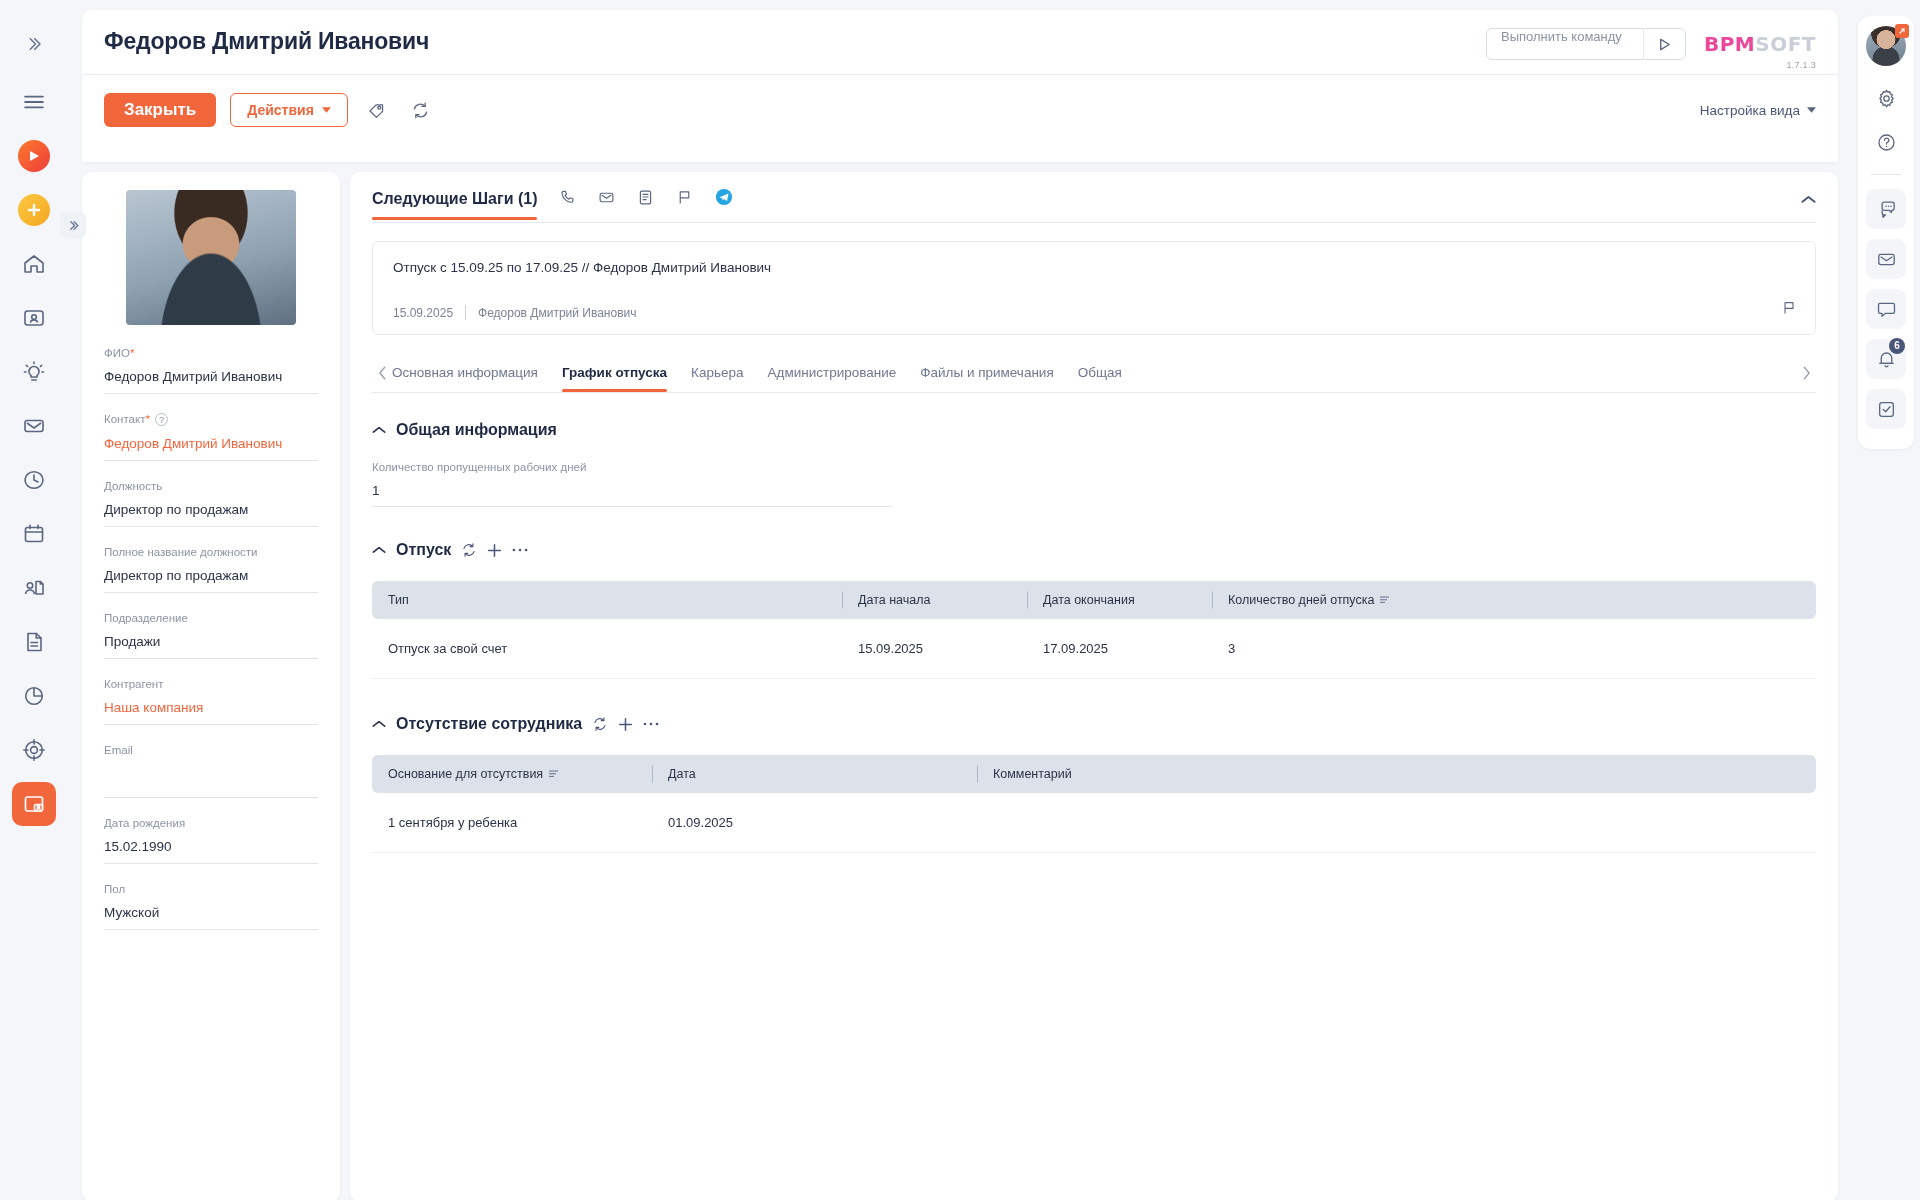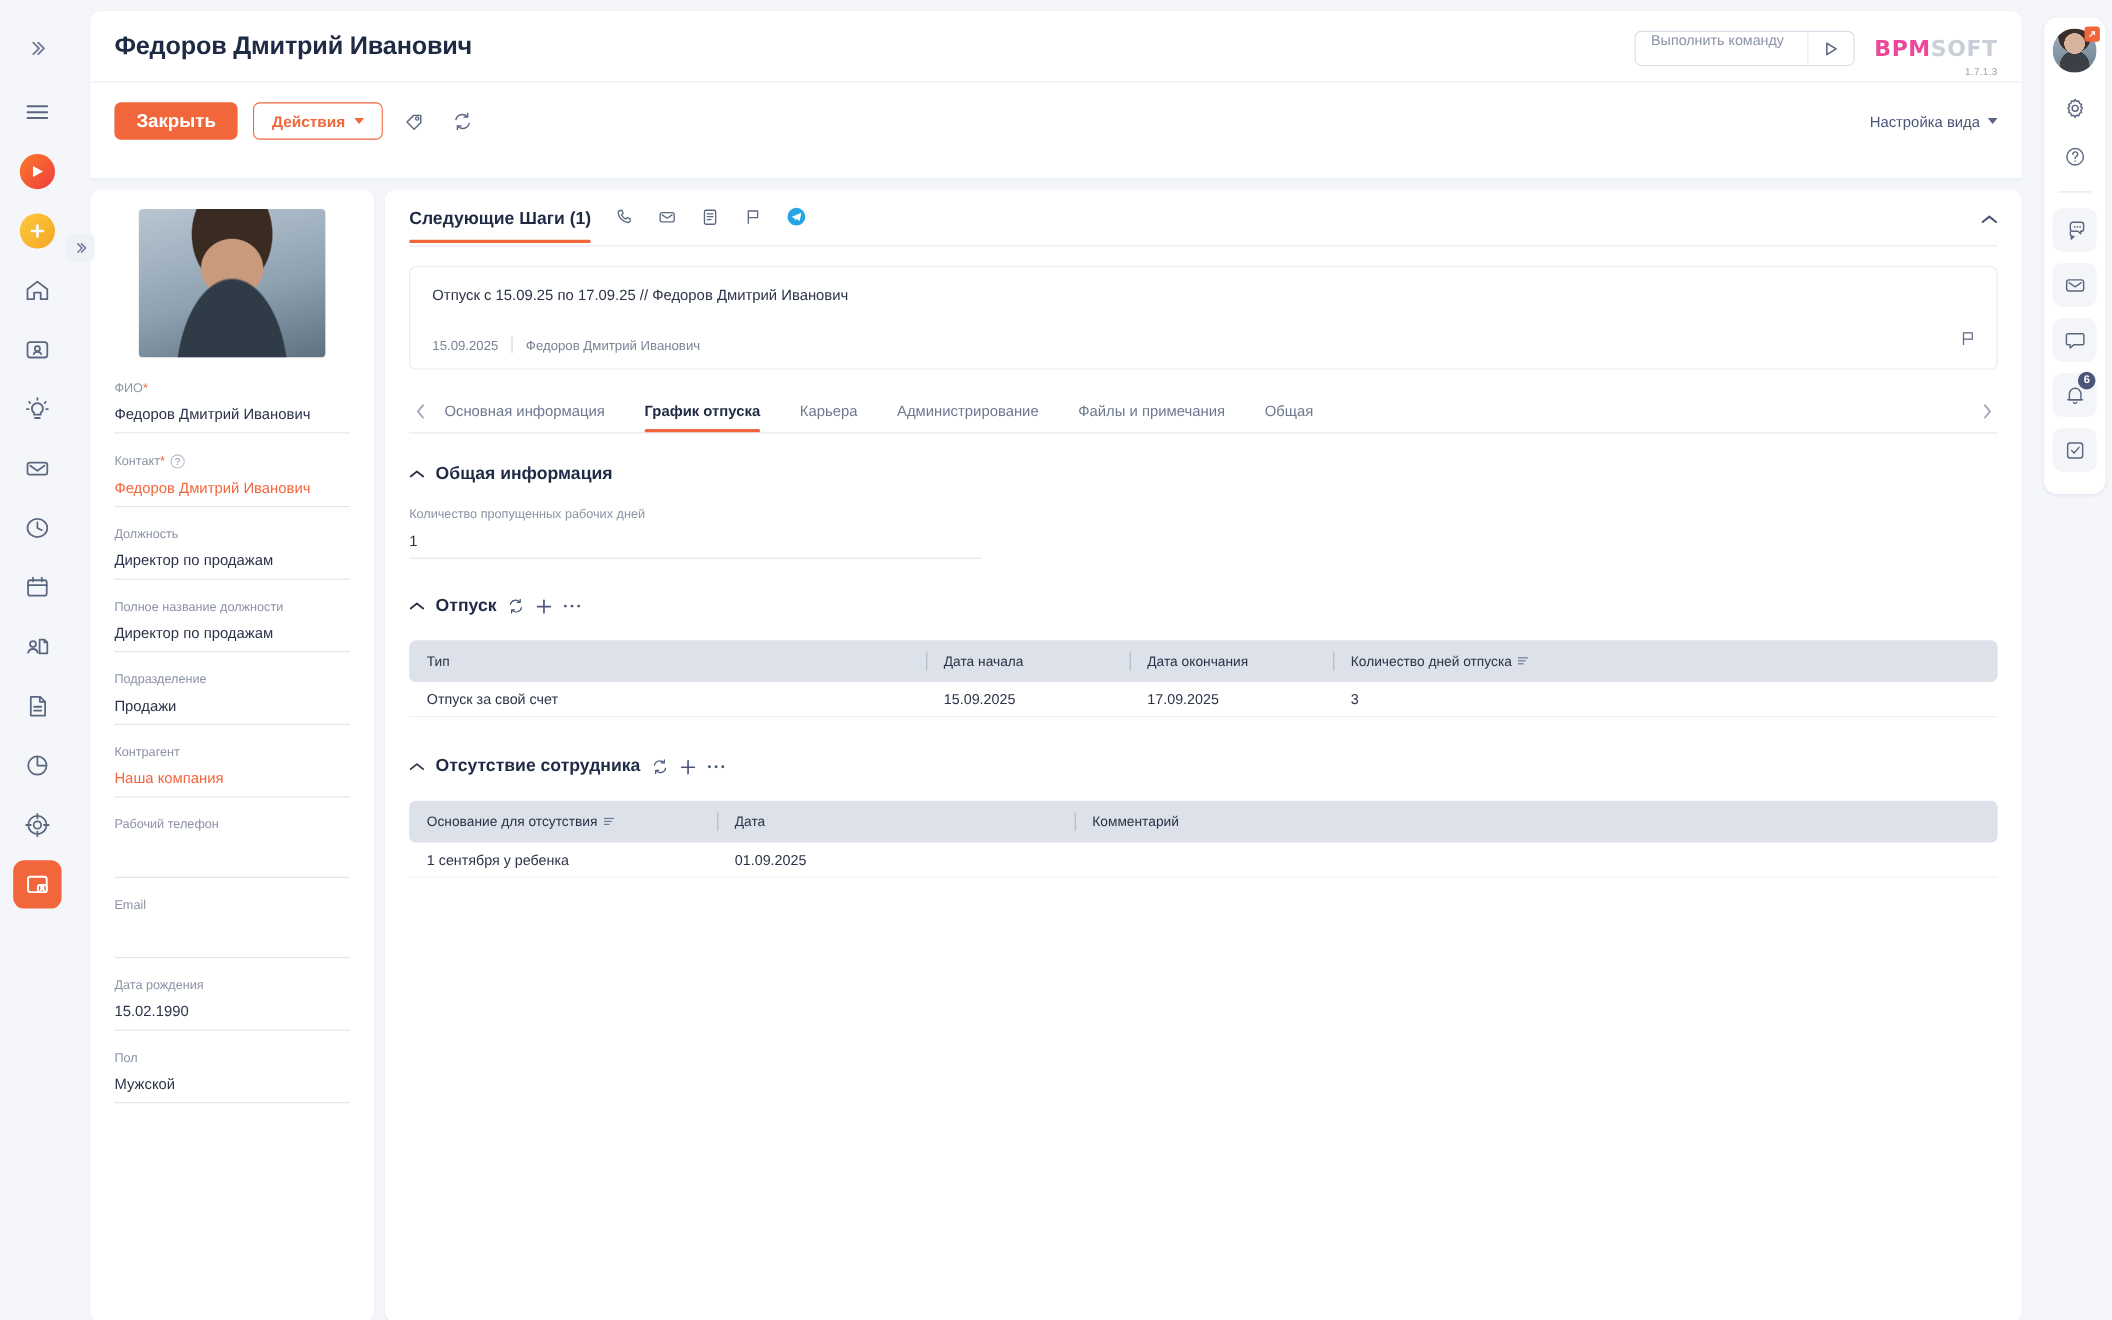--- a/index.html
+++ b/index.html
@@ -180,21 +180,21 @@
   .ns-item-title { font-size: 13.5px; color: #2b3348; }
   .ns-item-meta { margin-top: 30px; display: flex; align-items: center; gap: 12px; font-size: 12px; color: #7b8396; }
   .ns-meta-sep { width: 1px; height: 15px; background: #ccd2de; }
   .ns-flag { position: absolute; right: 18px; bottom: 14px; cursor: pointer; }
 
   
   .tabs-wrap { margin: 30px 22px 0 22px; display: flex; align-items: center; position: relative; }
   .tab-arrow { width: 20px; display: flex; align-items: center; justify-content: center; cursor: pointer; padding-bottom: 12px;}
   .tabs { display: flex; align-items: flex-end; gap: 24px; flex: 1; }
   .tab {
-    font-size: 13.5px; color: #6f7891; padding: 0 0 12px 0; cursor: pointer; position: relative; white-space: nowrap; margin-left: 12px;
+    font-size: 13.5px; color: #6f7891; padding: 0 0 12px 0; cursor: pointer; position: relative; white-space: nowrap;
   }
   .tab.active { color: #1f2a44; font-weight: 700; }
   .tab.active::after {
     content: ""; position: absolute; left: 0; right: 0; bottom: 0; height: 3px;
     background: #f2663c; border-radius: 2px;
   }
   .tabs-rule { height: 1px; background: #e6e9f0; margin: 0 22px; }
 
   
   .section-head {
@@ -216,21 +216,21 @@
     display: flex; background: #dde2ea; border-radius: 6px; height: 38px; align-items: center;
   }
   .gh-cell {
     font-size: 12.5px; color: #2b3348; padding-left: 16px; position: relative;
     display: flex; align-items: center; gap: 6px;
   }
   .gh-cell:not(:first-child)::before {
     content: ""; position: absolute; left: 0; top: 50%; transform: translateY(-50%);
     width: 1px; height: 17px; background: #aeb7c6;
   }
-  .grid-row { display: flex; align-items: center; height: 32px; border-bottom: 1px solid #eef0f5; }
+  .grid-row { display: flex; align-items: center; height: 60px; border-bottom: 1px solid #eef0f5; }
   .gr-cell { font-size: 13px; color: #2b3348; padding-left: 16px; }
 
   .sort-ico { opacity: .75; }
 </style>
 </head>
 <body>
 
 <div class="app">
 
   <div class="left-rail">
@@ -429,24 +429,20 @@
               <div class="field-label">Полное название должности</div>
               <div class="field-value">Директор по продажам</div>
             </div>
             <div class="field">
               <div class="field-label">Подразделение</div>
               <div class="field-value">Продажи</div>
             </div>
             <div class="field">
               <div class="field-label">Контрагент</div>
               <div class="field-value link">Наша компания</div>
-            </div>
-            <div class="field">
-              <div class="field-label">Рабочий телефон</div>
-              <div class="field-value empty"></div>
             </div>
             <div class="field">
               <div class="field-label">Email</div>
               <div class="field-value empty"></div>
             </div>
             <div class="field">
               <div class="field-label">Дата рождения</div>
               <div class="field-value">15.02.1990</div>
             </div>
             <div class="field">

